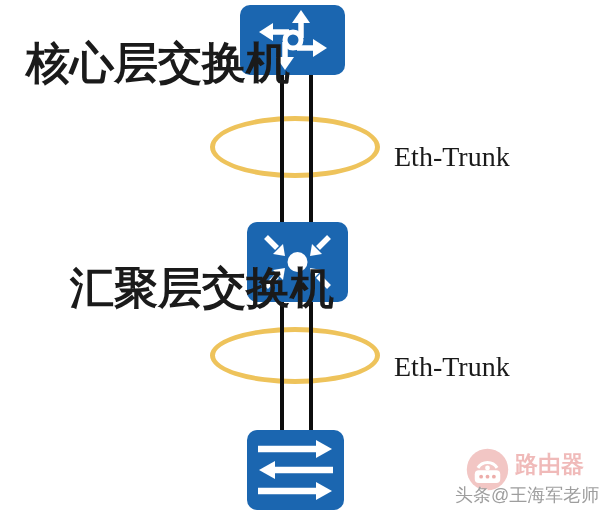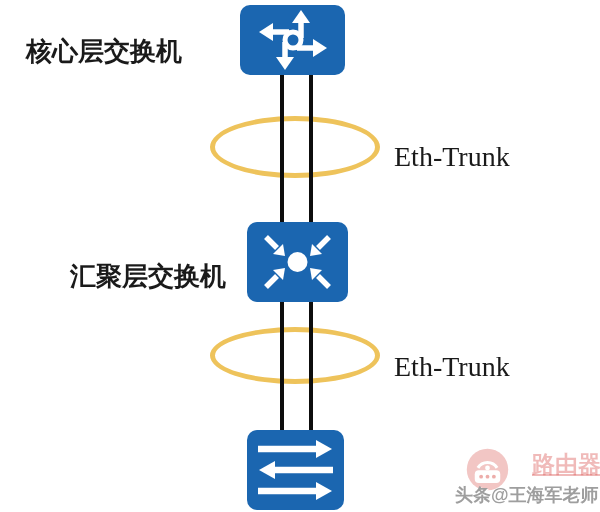--- a/index.html
+++ b/index.html
@@ -53,45 +53,44 @@
     white-space: nowrap;
     z-index: 4;
   }
   .trunk-label-1 { left: 394px; top: 141px; }
   .trunk-label-2 { left: 394px; top: 351px; }
 
   
   .layer-label {
     font-family: Liberation Sans, sans-serif;
     font-weight: bold;
-    font-size: 26px;
+    font-size: 44px;
     color: #1a1a1a;
     white-space: nowrap;
     letter-spacing: 0px;
     z-index: 4;
   }
   .label-core   { left: 26px; top: 34px; }
   .label-agg    { left: 26px; top: 259px; margin-left: 44px; }
   .label-access { left: 26px; top: 457px; }
 
   
   .wm-avatar { left: 466px; top: 448px; width: 43px; height: 43px; z-index: 5; }
   .wm-channel {
-    left: 532px; top: 449px;
+    left: 515px; top: 449px;
     font-size: 23px;
     font-weight: bold;
     color: rgba(217, 83, 79, 0.40);
     white-space: nowrap;
     z-index: 5;
-    text-decoration: underline;
   }
   .wm-credit {
     left: 455px; top: 483px;
     font-size: 18px;
-    font-weight: bold;
+    font-weight: normal;
     color: #9e9e9e;
     text-shadow: 1px 1px 0 rgba(255,255,255,0.95);
     white-space: nowrap;
     z-index: 5;
   }
 </style>
 </head>
 <body>
 
 <div id="stage">

